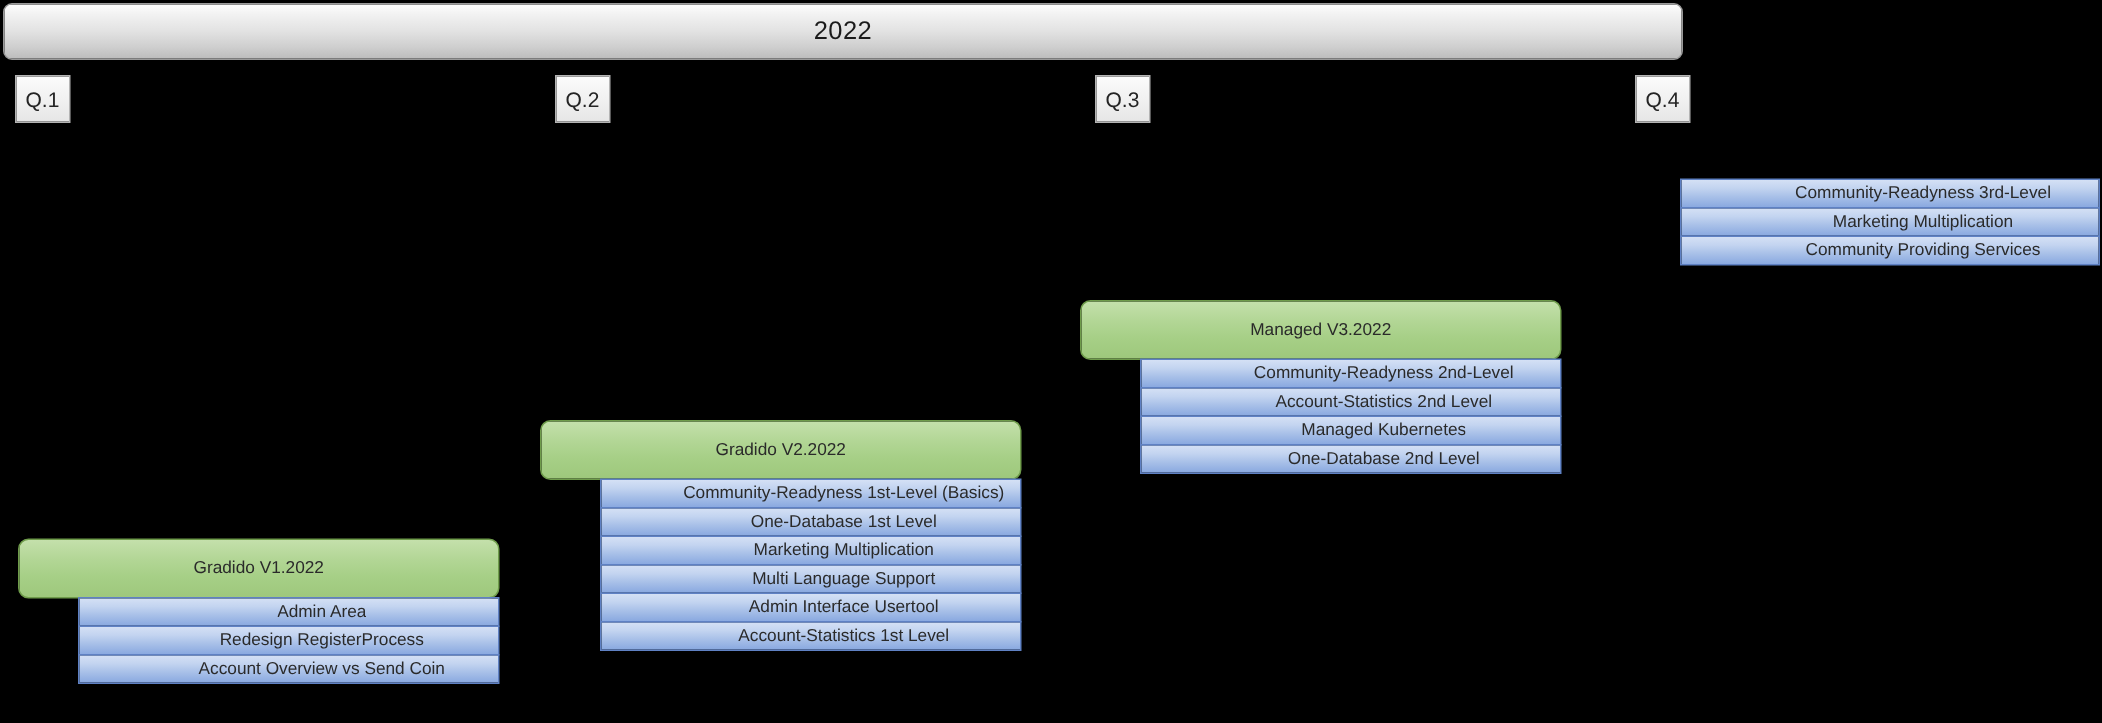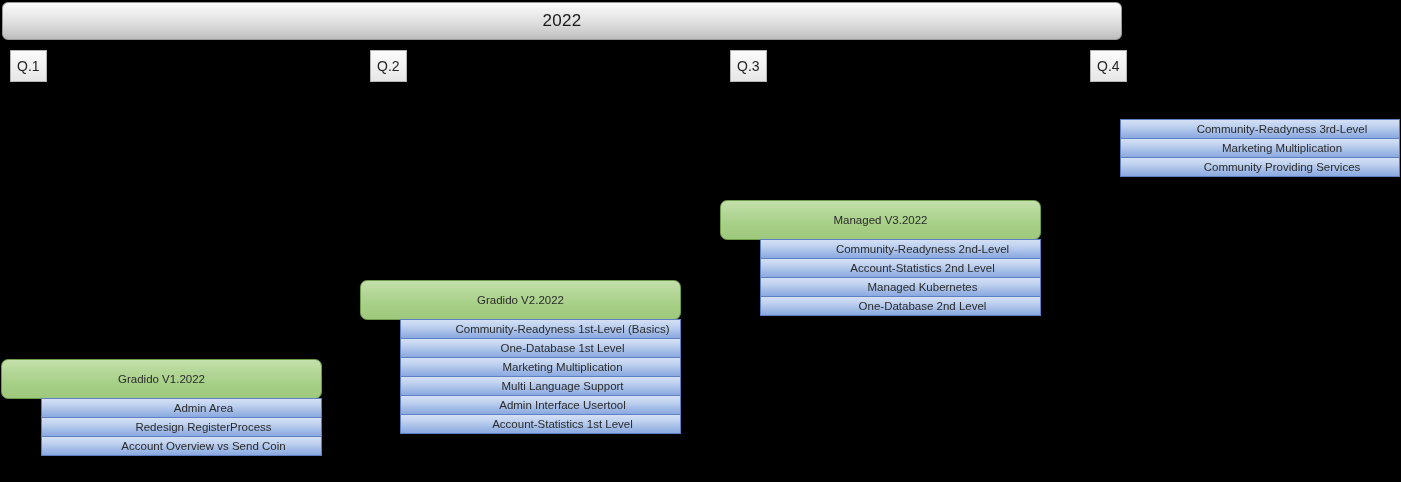--- a/index.html
+++ b/index.html
@@ -127,21 +127,21 @@
   </div>
 
   <div id="quarter-labels">
       <div class="quarter-label" style="left: 10px;">Q.1</div>
       <div class="quarter-label" style="left: 370px;">Q.2</div>
       <div class="quarter-label" style="left: 730px;">Q.3</div>
       <div class="quarter-label" style="left: 1090px;">Q.4</div>
     </div>
 
   <div id="release-groups">
-      <div class="release-group" style="left: 1px; top: 359px; width: 321px;">
+      <div class="release-group" style="left: 12px; top: 359px; width: 321px;">
         <div class="release-header">
           <span class="release-header-label">Gradido V1.2022</span>
         </div>
         <div class="release-items">
           <div class="release-item">
             <span class="release-item-label">Admin Area</span>
           </div>
           <div class="release-item">
             <span class="release-item-label">Redesign RegisterProcess</span>
           </div>

